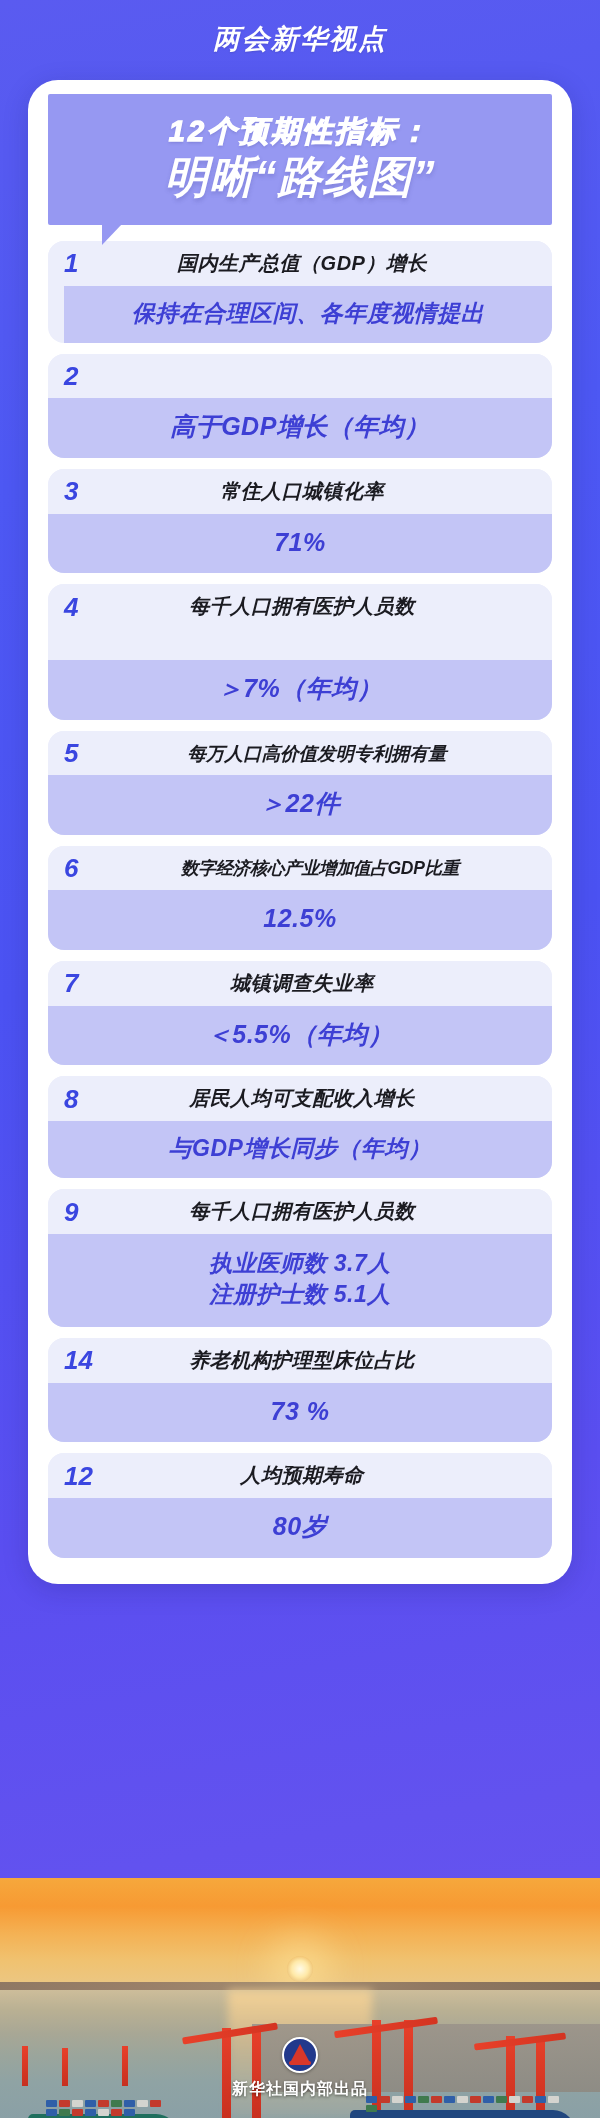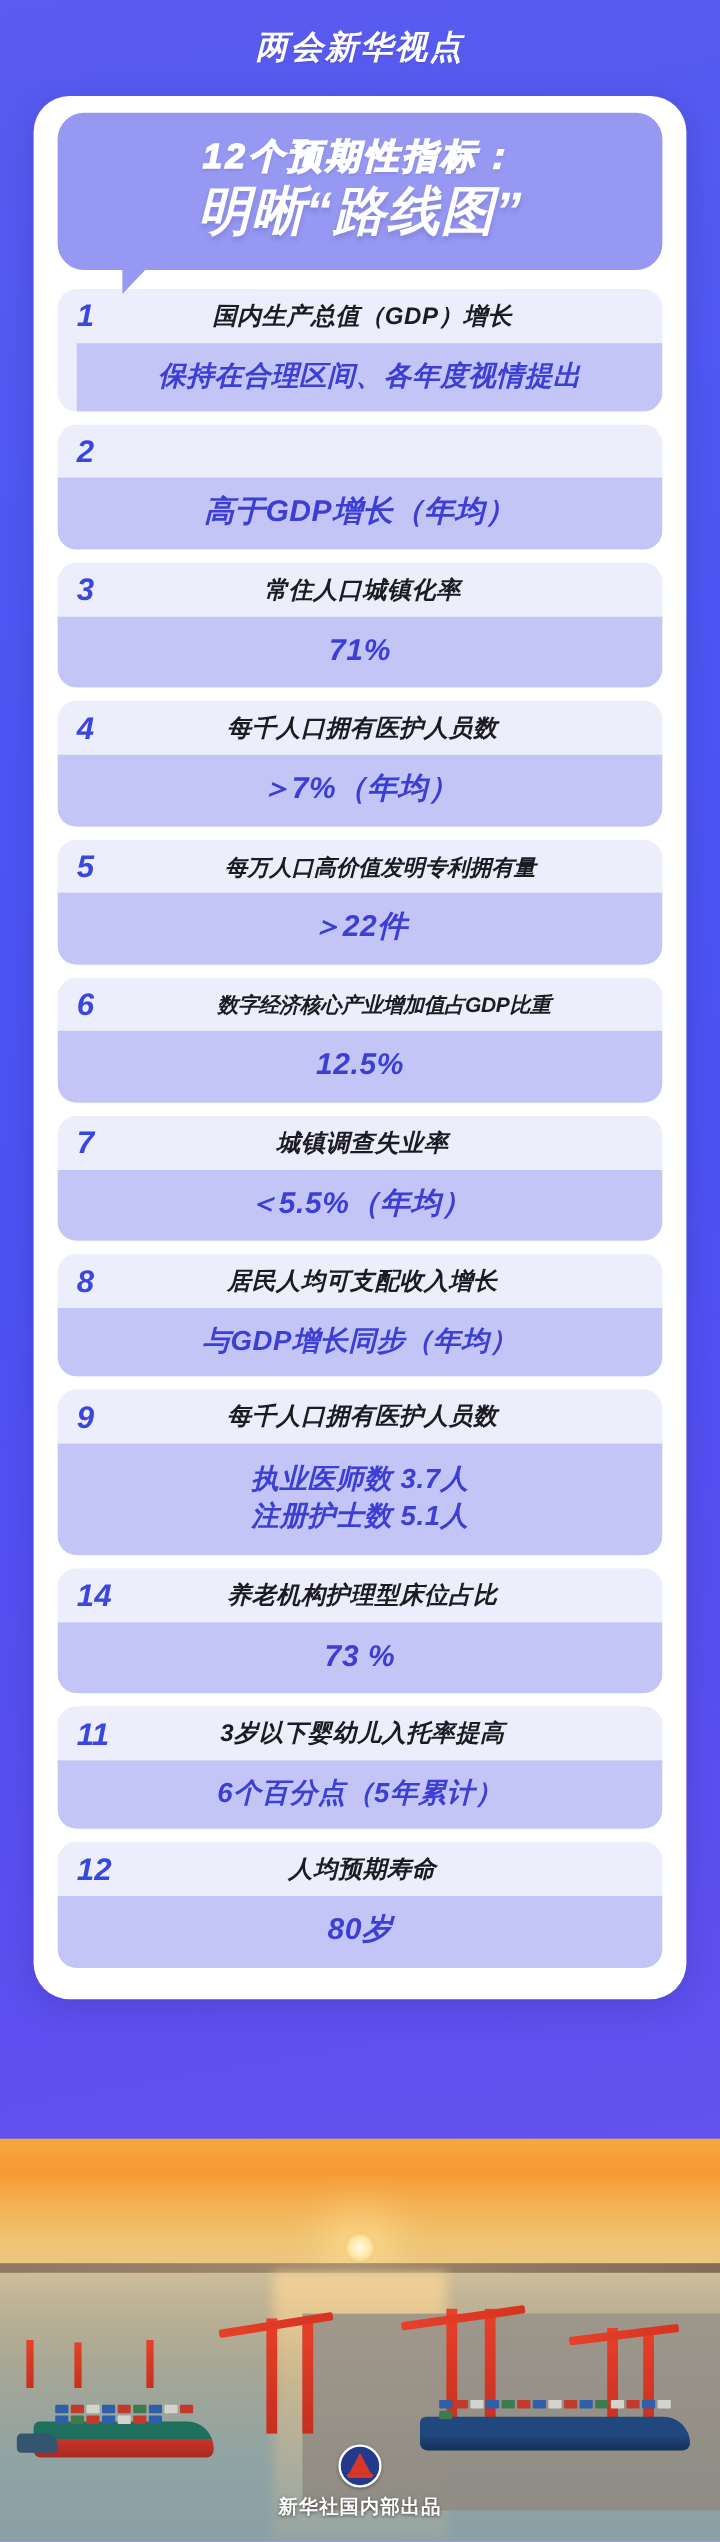--- a/index.html
+++ b/index.html
@@ -23,21 +23,21 @@
   .sheet{
     position:absolute; left:28px; top:80px; width:544px;
     background:#ffffff; border-radius:30px;
     padding:14px 20px 26px 20px;
     box-shadow:0 6px 26px rgba(20,20,90,.18);
   }
 
   
   .title-bubble{
     position:relative; margin:0 0 16px 0;
-    background:#9698f2; border-radius:22px;
+    background:#9698f2; border-radius:2px;
     padding:20px 14px 22px 14px; text-align:center;
   }
   .title-bubble::after{
     content:""; position:absolute; left:54px; bottom:-20px;
     width:0; height:0;
     border-left:20px solid #9698f2;
     border-bottom:21px solid transparent;
   }
   .title-line1{
     color:#ffffff; font-size:29px; font-weight:700; font-style:italic;
@@ -77,21 +77,21 @@
   .card-val{
     background:#c3c5f6; text-align:center;
     color:#3d3fd4; font-size:25px; font-weight:700; font-style:italic;
     letter-spacing:.5px; padding:12px 10px 14px 10px; line-height:1.35;
   }
   .card-val.two-line{ font-size:23px; padding:14px 10px 16px 10px; }
   .card-val.small{ font-size:23px; }
 
   
   .photo{
-    position:absolute; left:0; right:0; bottom:0; height:336px;
+    position:absolute; left:0; right:0; bottom:0; height:240px;
     overflow:hidden;
   }
   .sky{
     position:absolute; left:0; right:0; top:0; height:118px;
     background:linear-gradient(180deg,#f6a83c 0%,#f79a33 24%,#f4b255 48%,#f0c270 70%,#e9c98c 100%);
   }
   .sun{
     position:absolute; left:50%; top:78px; transform:translateX(-50%);
     width:26px; height:26px; border-radius:50%;
     background:radial-gradient(circle,#fffbe8 0%,#ffe9a8 45%,rgba(255,214,120,0) 75%);
@@ -191,21 +191,21 @@
           <div class="card-num">3</div>
           <div class="card-title">常住人口城镇化率</div>
         </div>
         <div class="card-val" style="white-space: pre-line;">71%</div>
       </div>
       <div class="card">
         <div class="card-head">
           <div class="card-num">4</div>
           <div class="card-title">每千人口拥有医护人员数</div>
         </div>
-        <div class="card-val" style="white-space: pre-line;">＞7%（年均）</div>
+        <div class="card-val" style="white-space: pre-line; margin-top: 31px;">＞7%（年均）</div>
       </div>
       <div class="card">
         <div class="card-head">
           <div class="card-num">5</div>
           <div class="card-title tight">每万人口高价值发明专利拥有量</div>
         </div>
         <div class="card-val" style="white-space: pre-line; text-align: center;">＞22件</div>
       </div>
       <div class="card">
         <div class="card-head">
@@ -235,27 +235,20 @@
         </div>
         <div class="card-val two-line" style="white-space: pre-line;">执业医师数 3.7人
 注册护士数 5.1人</div>
       </div>
       <div class="card">
         <div class="card-head">
           <div class="card-num">14</div>
           <div class="card-title">养老机构护理型床位占比</div>
         </div>
         <div class="card-val" style="white-space: pre-line;">73 %</div>
-      </div>
-      <div class="card">
-        <div class="card-head">
-          <div class="card-num">11</div>
-          <div class="card-title">3岁以下婴幼儿入托率提高</div>
-        </div>
-        <div class="card-val small" style="white-space: pre-line;">6个百分点（5年累计）</div>
       </div>
       <div class="card">
         <div class="card-head">
           <div class="card-num">12</div>
           <div class="card-title">人均预期寿命</div>
         </div>
         <div class="card-val" style="white-space: pre-line;">80岁</div>
       </div>
     </div>
 </div>

